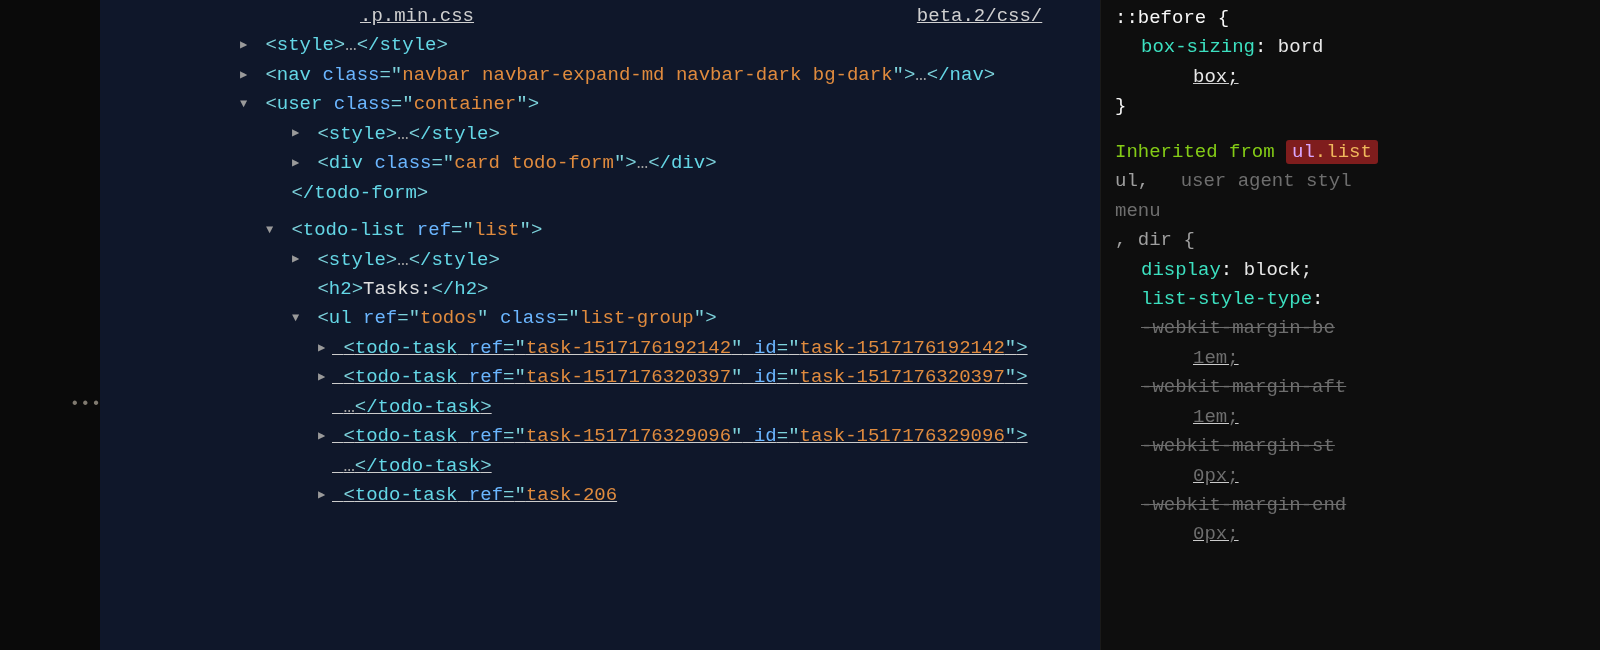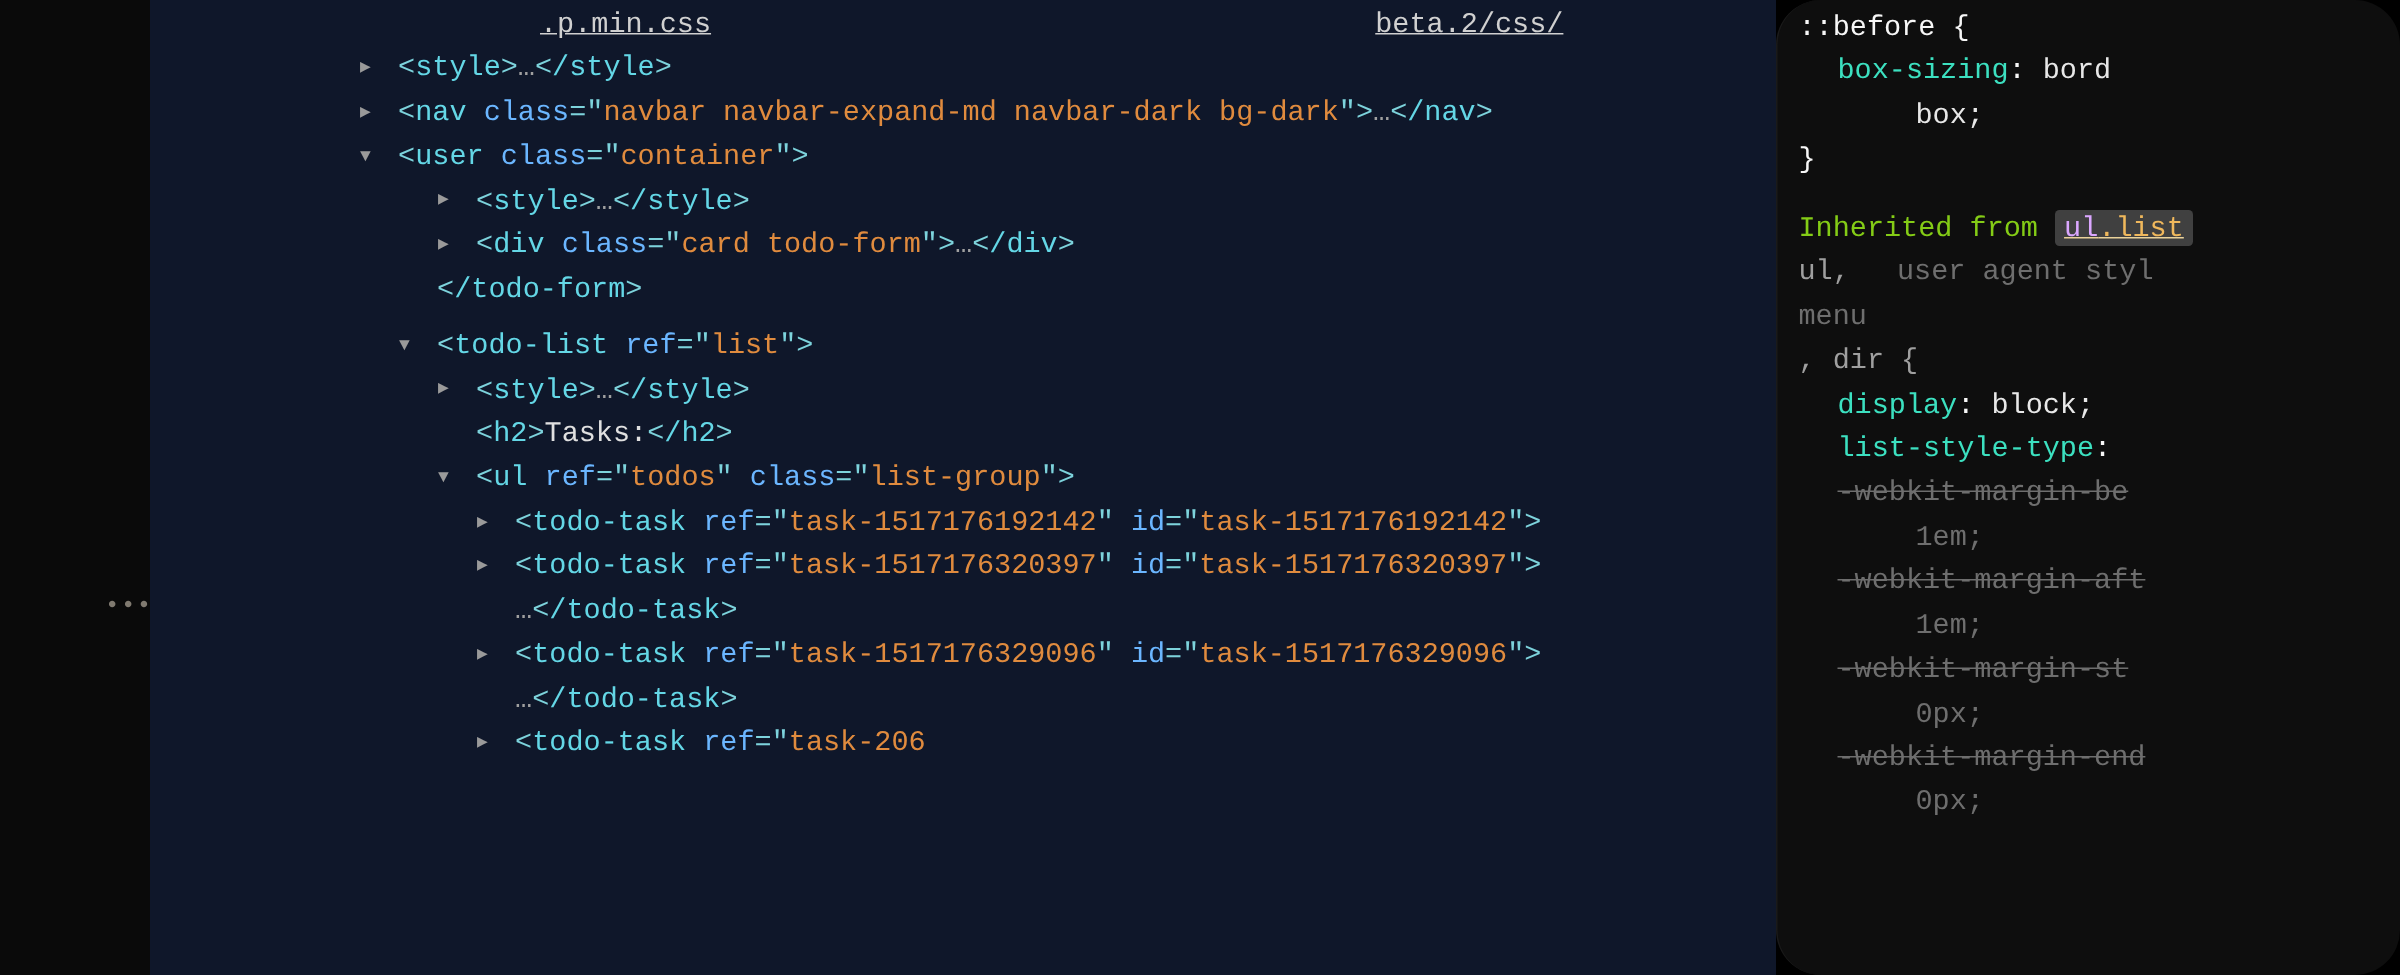--- a/index.html
+++ b/index.html
@@ -31,32 +31,31 @@
   }
   .main-pane {
     flex: 1 1 auto;
     padding: 2px 10px 10px 140px;
     background: #0f172a;
     line-height: 1.55;
     overflow: hidden;
     white-space: nowrap;
   }
   .styles-pane {
-    width: 416px;
+    width: 500px;
     background: #0e0e0e;
     padding: 4px 10px 10px 14px;
     border-left: 1px solid #1a1a1a;
     line-height: 1.55;
     white-space: nowrap;
     overflow: hidden;
-    border-radius: 30px;
   }
   .ind1 { padding-left: 26px; }
   .ind2 { padding-left: 52px; }
-  .ind3 { padding-left: 78px; }
+  .ind3 { padding-left: 78px; text-decoration: underline; }
   .row {
     white-space: nowrap;
   }
   .row.selected {
     background: #2d2d2d;
   }
   .toggle {
     display: inline-block;
     width: 14px;
     color: #9a9a9a;
@@ -75,25 +74,24 @@
   .marker{ color: #7c7c7c; }
   .sel   { color: #f7f7f7; }
   .sel-el{ color: #dba7ff; }
   .sel-cl{ color: #f0b85c; }
   .prop  { color: #3ce0c0; }
   .val   { color: #e8e8e8; }
   .dim   { color: #6e6e6e; text-decoration: line-through; }
   .dimv  { color: #6e6e6e; }
   .inh-label { color: #84cc16; }
   .pill  {
-    background: #404040;
+    background: #7f1d1d;
     padding: 1px 6px;
     border-radius: 3px;
     color: #ead29a;
-    text-decoration: underline;
   }
   .top-css { color: #d0d0d0; text-decoration: underline; }
 </style>
 </head>
 <body>
 
 <div class="left-gutter">
   <div class="dots">•••</div>
 </div>
 

